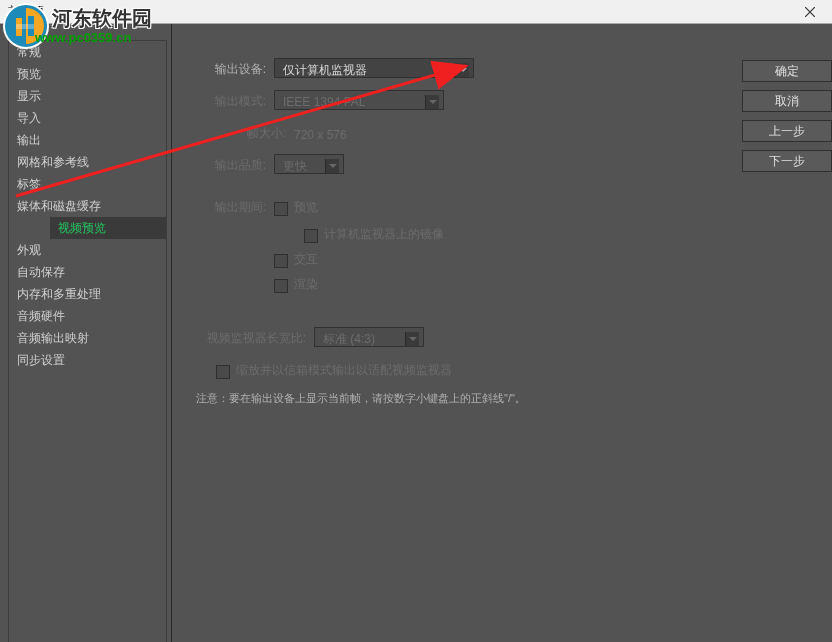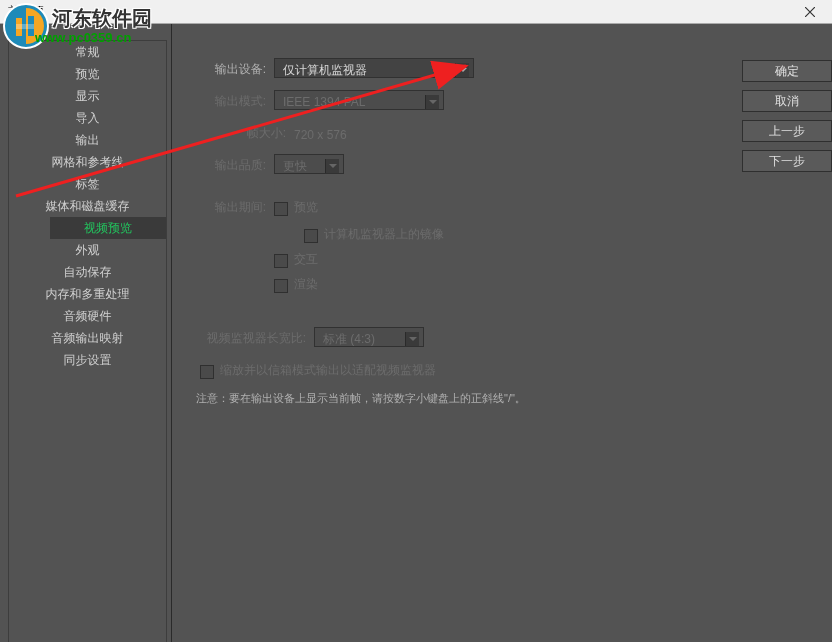--- a/index.html
+++ b/index.html
@@ -46,21 +46,20 @@
     .sidebar-inner {
       border: 1px solid #3d3d3d;
       margin: 10px 4px 4px 8px;
       height: 606px;
     }
     .sidebar-item {
       padding: 2px 8px;
       color: #d0d0d0;
       cursor: pointer;
       line-height: 18px;
-      text-align: center;
     }
     .sidebar-item.selected {
       background: #3a3a3a;
       color: #22c55e;
       margin-left: 41px;
     }
     .content {
       flex: 1;
       padding: 32px 16px 16px 24px;
       position: relative;
@@ -308,21 +307,21 @@
       <div class="dropdown disabled" style="width:110px">
         <span>标准 (4:3)</span>
         <div class="dropdown-arrow">
             <svg width="8" height="5">
               <path d="M0 0 L4 4 L8 0 Z"></path>
             </svg>
           </div>
       </div>
     </div>
 
-    <div class="row" style="margin-left:4px">
+    <div class="row" style="margin-left:20px">
       <span class="checkbox"></span>
       <span class="cb-label">缩放并以信箱模式输出以适配视频监视器</span>
     </div>
 
     <div class="note">注意：要在输出设备上显示当前帧，请按数字小键盘上的正斜线"/"。</div>
   </div>
 </div>
 
 <svg class="arrow-svg" width="832" height="618">
   <defs>

